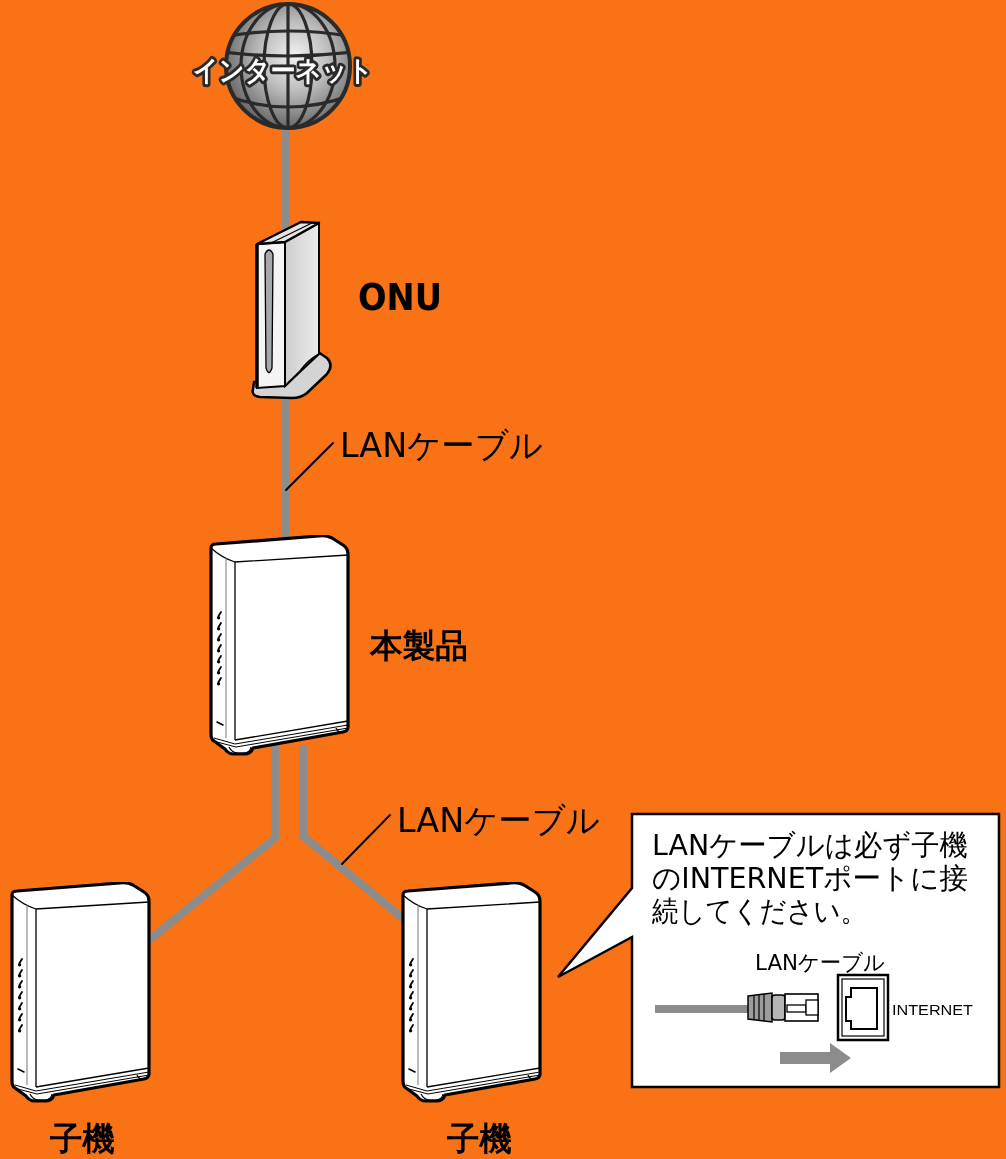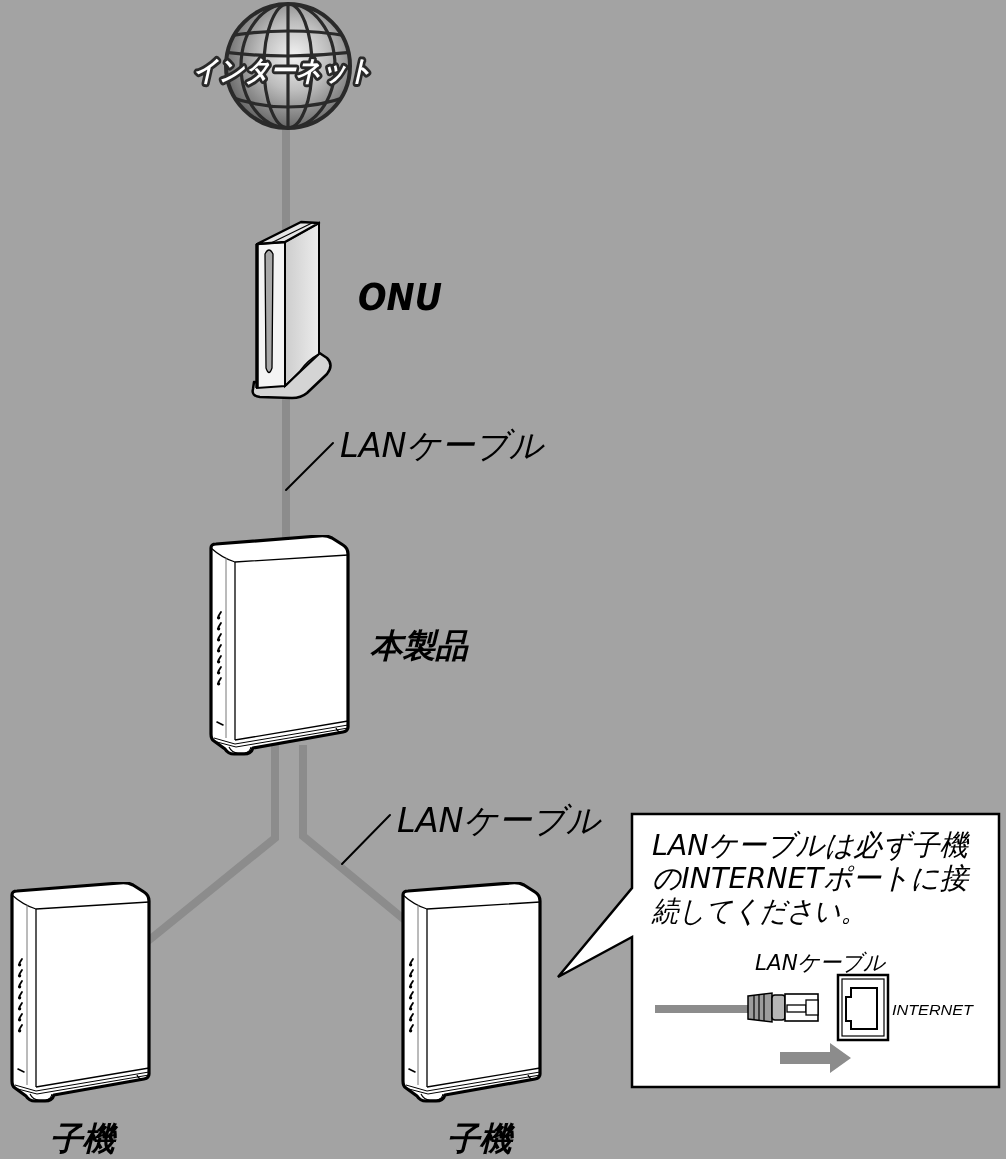--- a/index.html
+++ b/index.html
@@ -17,21 +17,21 @@
     .lbl-reg { font-family: "DejaVu Sans", sans-serif; font-weight: normal; fill: #000000; }
     .lbl-small { font-family: "Liberation Sans", sans-serif; font-weight: normal; fill: #000000; }
     .globe-label {
       font-family: "DejaVu Sans", sans-serif; font-weight: bold; font-size: 28px;
       fill: #ffffff; stroke: #2a2a2a; stroke-width: 6; stroke-linejoin: round; paint-order: stroke;
     }
   </style>
 </head>
 <body>
 
-<div id="canvas" style="background: #a3a3a3; font-style: italic;">
+<div id="canvas" style="background: #f97316;">
 <svg width="1006" height="1159" viewBox="0 0 1006 1159" xmlns="http://www.w3.org/2000/svg">
   <defs>
     <radialGradient id="globeGrad" cx="0.55" cy="0.42" r="0.62">
       <stop offset="0" stop-color="#f2f2f2"></stop>
       <stop offset="0.45" stop-color="#bdbdbd"></stop>
       <stop offset="1" stop-color="#5e5e5e"></stop>
     </radialGradient>
     <linearGradient id="onuSide" x1="0" y1="0" x2="1" y2="0">
       <stop offset="0" stop-color="#cdcdcd"></stop>
       <stop offset="1" stop-color="#ececec"></stop>

